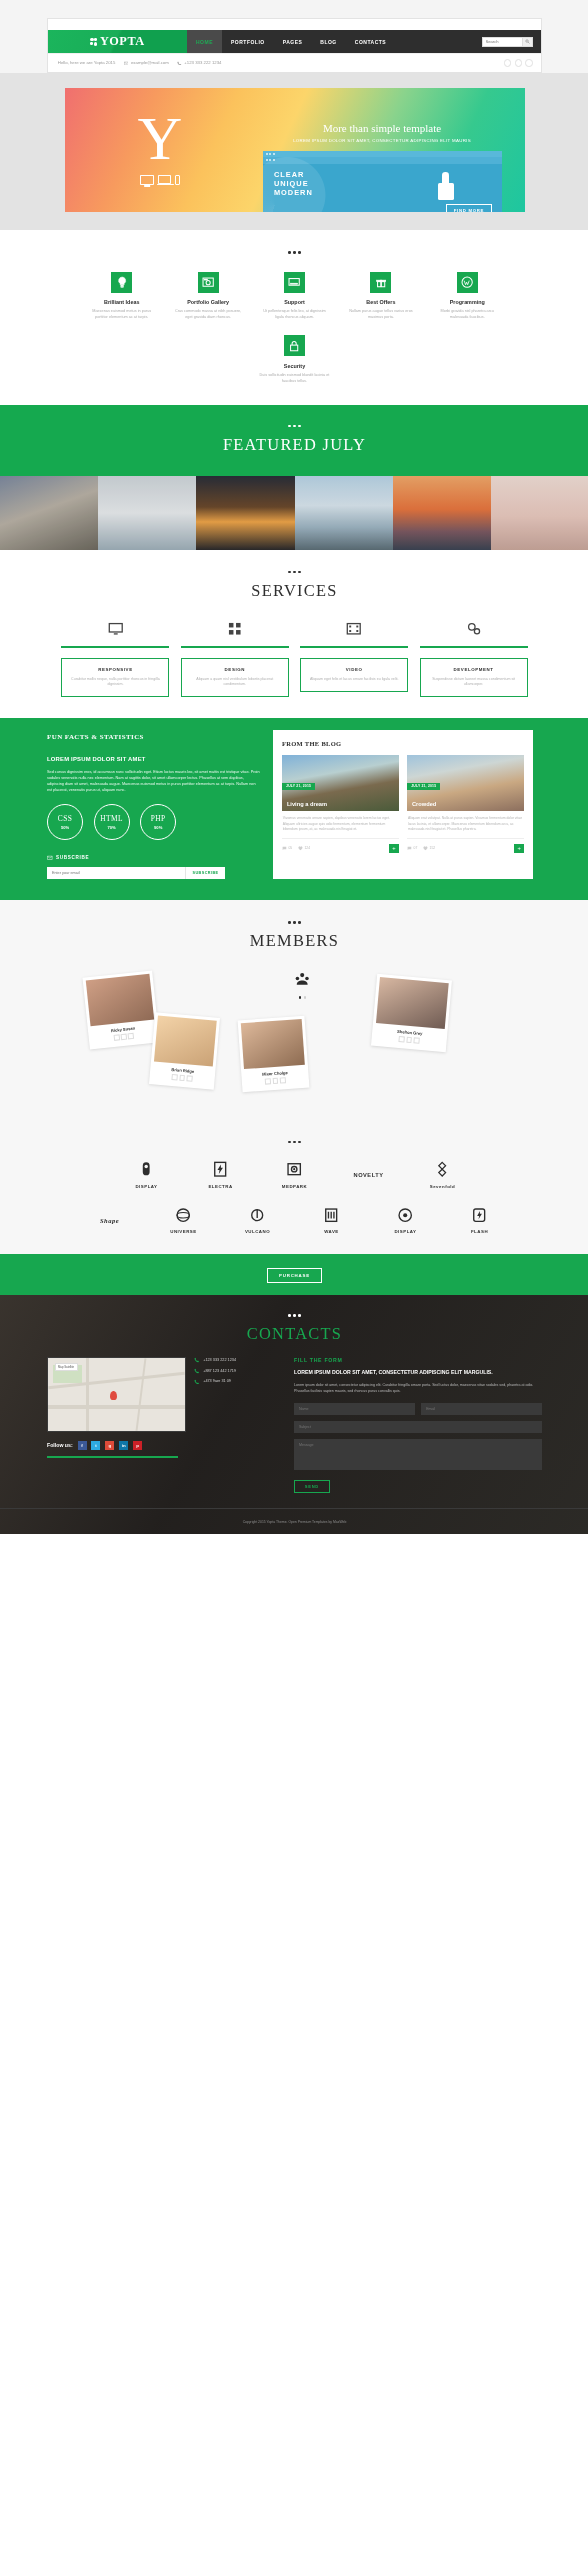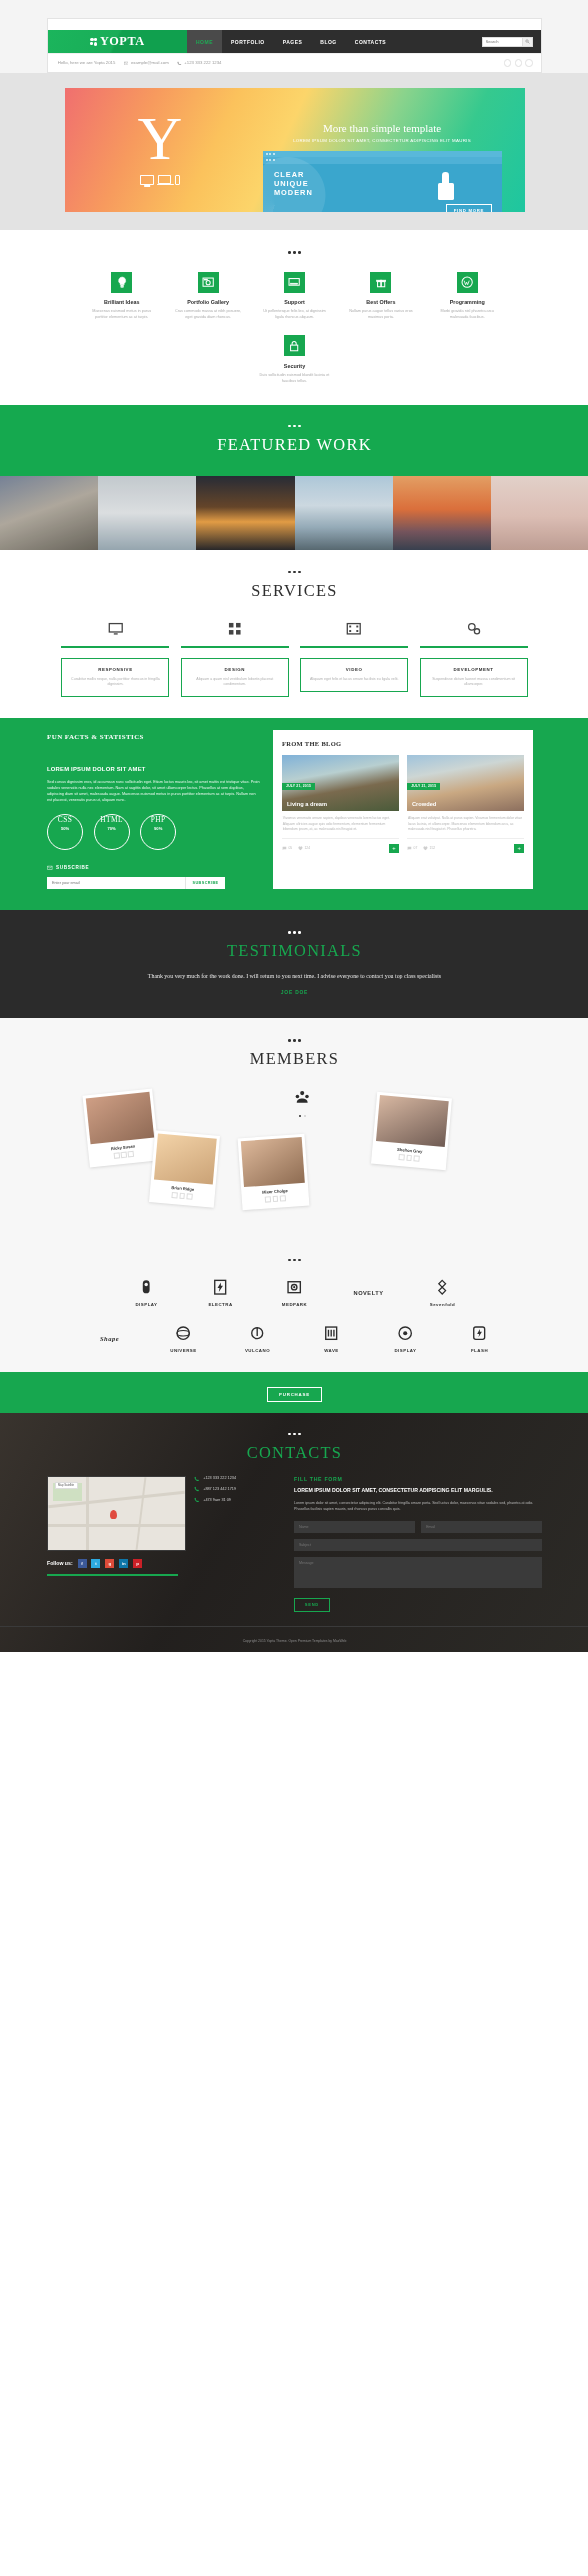--- a/index.html
+++ b/index.html
@@ -124,27 +124,27 @@
   .sbox-ico svg { width:15.5px; height:15.5px; fill:#444; }
   .sbox-rule { height:1.3px; background:#17a74f; width:100%; margin-bottom:10.6px; }
   .sbox-card { border:0.8px solid #17a74f; padding:7.4px 6.5px 9px; }
   .sbox-name { font-size:4.4px; font-weight:bold; letter-spacing:0.6px; color:#2e2e2e; margin-bottom:4.9px; }
   .sbox-desc { font-size:3.6px; line-height:5.4px; color:#b0b0b0; }
 
   
   .facts { background:#17a74f; padding:0; position:relative; }
   .facts-inner { width:495px; margin:0 auto; display:flex; gap:13px; padding:14.7px 0 21px; }
   .facts-left { width:213px; color:#fff; }
-  .facts-h1 { font-family:"Liberation Serif", serif; font-size:7px; font-weight:bold; letter-spacing:0.4px; margin-bottom:25px; }
+  .facts-h1 { font-family:"Liberation Serif", serif; font-size:7px; font-weight:bold; letter-spacing:0.4px; margin-bottom:15px; }
   .facts-h2 { font-size:5.9px; font-weight:bold; letter-spacing:0.2px; margin-bottom:6.5px; }
   .facts-p { font-size:3.8px; line-height:6px; color:#eafaef; margin-bottom:11.4px; }
   .circles { display:flex; gap:10.6px; margin-bottom:14.7px; }
   .circ {
     width:36px; height:36px; border-radius:50%; border:1.8px solid #fff;
-    display:flex; flex-direction:column; align-items:center; justify-content:flex-start; color:#fff;
+    display:flex; flex-direction:column; align-items:center; justify-content:center; color:#fff;
   }
   .circ .lbl { font-family:"Liberation Serif", serif; font-size:7.4px; letter-spacing:0.4px; }
   .circ .val { font-size:4.1px; font-weight:bold; margin-top:1.6px; }
   .sub-h { display:flex; align-items:center; gap:3.3px; font-size:4.6px; font-weight:bold; letter-spacing:0.7px; color:#fff; margin-bottom:6.5px; }
   .sub-h svg { width:5.7px; height:5.7px; fill:#fff; }
   .sub-form { display:flex; background:#fff; height:12.3px; width:178px; align-items:stretch; }
   .sub-form input { flex:1; border:0; outline:none; font-size:3.8px; padding:0 4.9px; color:#b5b5b5; }
   .sub-form button { border:0; background:#fff; color:#17a74f; font-size:3.8px; font-weight:bold; letter-spacing:0.4px; padding:0 6.5px; border-left:0.8px solid #e4e4e4; }
 
   .facts-right { width:260px; background:#fff; padding:9.8px 9px 11.4px; margin-top:-3.3px; }
@@ -421,21 +421,21 @@
       </div>
     </div>
   </div>
 
   <div class="featured">
     <div class="dots3 light">
         <i></i>
         <i></i>
         <i></i>
       </div>
-    <div class="sec-title">FEATURED WORK</div>
+    <div class="sec-title">FEATURED JULY</div>
   </div>
   <div class="gallery">
     <div class="cell g1"></div>
     <div class="cell g2"></div>
     <div class="cell g3"></div>
     <div class="cell g4"></div>
     <div class="cell g5"></div>
     <div class="cell g6"></div>
   </div>
 
@@ -587,30 +587,20 @@
                 <span>152</span>
               </span>
               <span class="post-more">+</span>
             </div>
           </div>
         </div>
       </div>
     </div>
   </div>
 
-  <div class="testi">
-    <div class="dots3 light">
-        <i></i>
-        <i></i>
-        <i></i>
-      </div>
-    <div class="sec-title">TESTIMONIALS</div>
-    <div class="testi-q">Thank you very much for the work done. I will return to you next time. I advise everyone to contact you top class specialists</div>
-    <div class="testi-a">JOE DOE</div>
-  </div>
 
   <div class="members">
     <div class="dots3">
         <i></i>
         <i></i>
         <i></i>
       </div>
     <div class="sec-title">MEMBERS</div>
     <div class="mem-wrap">
       <div class="mcard m1">

